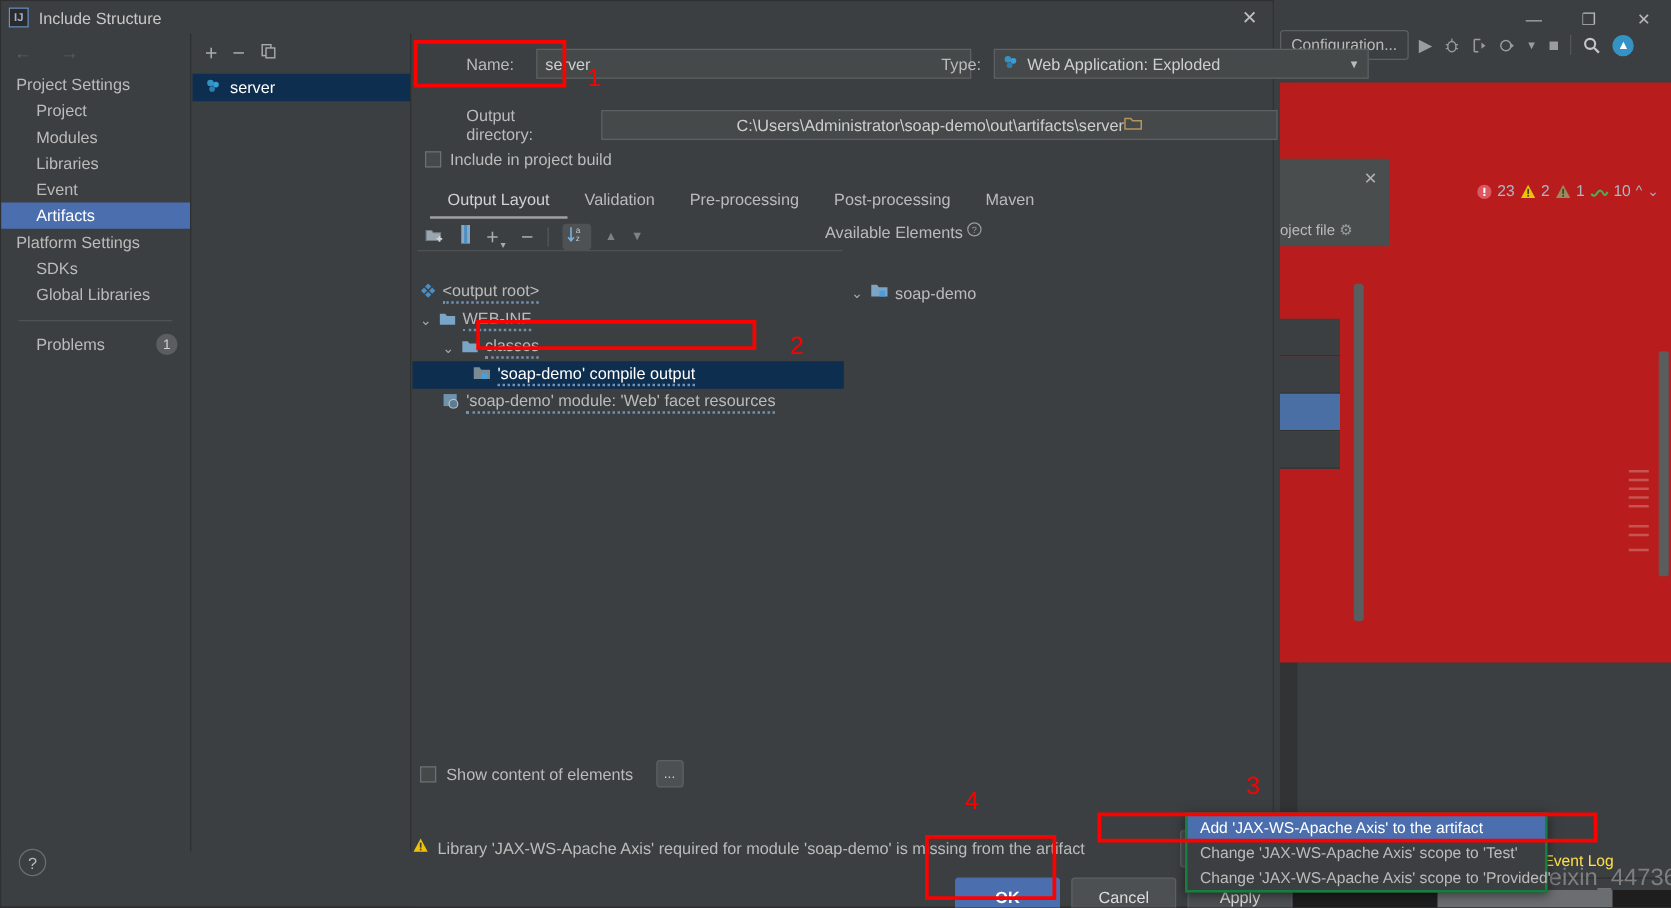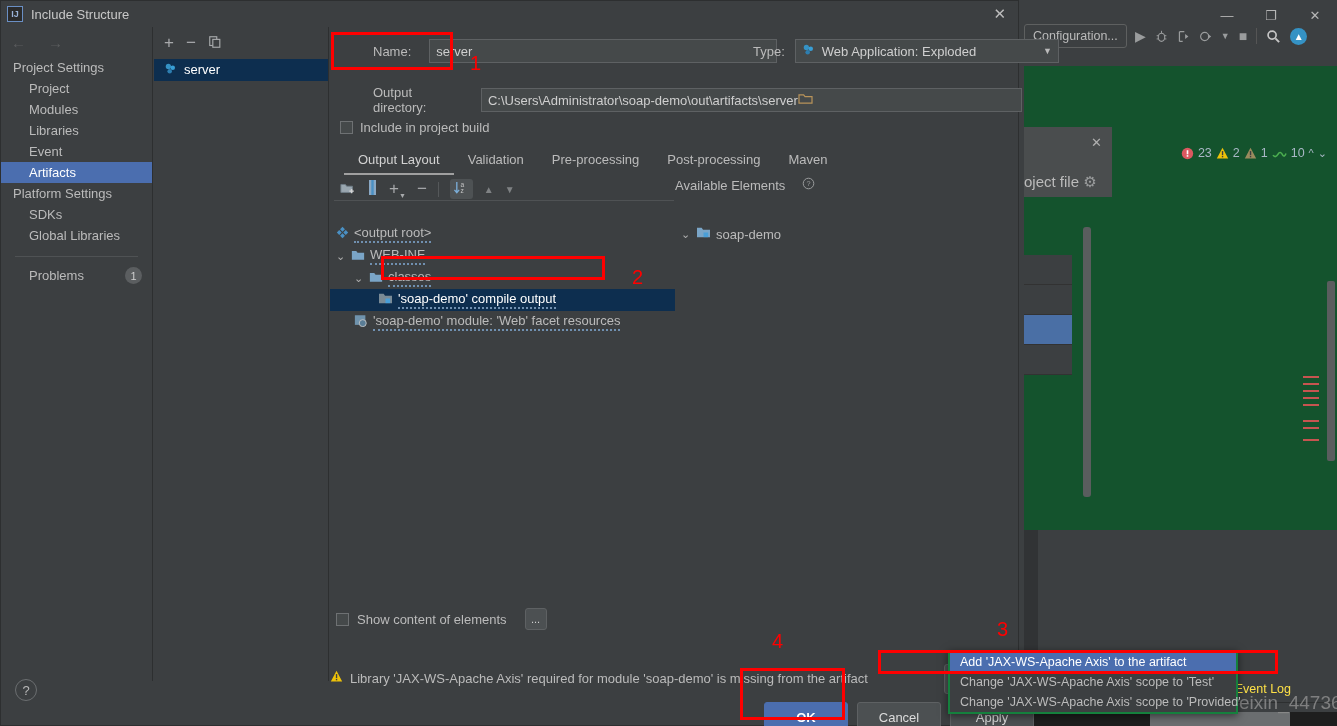--- a/index.html
+++ b/index.html
@@ -40,21 +40,21 @@
   .tb-sep { width: 1px; height: 16px; background: #555; }
   .circle-up {
     width: 17px; height: 17px; border-radius: 50%;
     background: #3592c4; color: #fff; font-size: 10px;
     display: flex; align-items: center; justify-content: center;
   }
 
   
   .editor {
     position: absolute; left: 1024px; top: 66px; width: 313px; height: 464px;
-    background: #14532d;
+    background: #b91c1c;
   }
   .editor-gutter {
     position: absolute; left: 1024px; top: 66px; width: 14px; height: 660px;
     background: #313335;
   }
   .inspect-row {
     position: absolute; right: 10px; top: 80px;
     display: flex; align-items: center; gap: 4px;
     font-size: 12.5px; color: #a9b7c6;
   }
@@ -68,21 +68,21 @@
 
   
   .tool-panel {
     position: absolute; left: 1024px; top: 127px; width: 88px; height: 70px;
     background: #4a4d4e;
   }
   .tool-panel .x {
     position: absolute; right: 10px; top: 8px; color: #b0b0b0; font-size: 13px;
   }
   .tool-panel .lbl {
-    position: absolute; left: 0px; bottom: 6px; color: #bbbbbb; font-size: 15px;
+    position: absolute; left: 0px; bottom: 6px; color: #bbbbbb; font-size: 12px;
     white-space: nowrap;
   }
   .gear { color: #9a9c9d; }
 
   .panel-strips { position: absolute; left: 1024px; top: 255px; width: 48px; }
   .strip { height: 30px; border-bottom: 1px solid #323232; background: #3c3f41; }
   .strip.sel { background: #4a6fa5; }
 
   
   .ide-status {
@@ -450,38 +450,38 @@
         <span class="lbl-txt">
           <span>Name:</span>
         </span>
         <div class="inp" style="width:348px;margin-left:8px;">
           <span>server</span>
         </div>
       </div>
 
       <div class="field-row" style="position:absolute;left:388px;top:12px;">
         <span class="lbl-txt">Type:</span>
-        <div class="combo" style="width:264px;">
+        <div class="combo" style="width:300px;">
           <span style="display:flex;align-items:center;gap:6px;">
             <span>
               <svg width="14" height="14" viewBox="0 0 16 16">
                 <circle cx="5" cy="5" r="3" fill="#3592c4"></circle>
                 <circle cx="10" cy="6.5" r="2.6" fill="#389fd6"></circle>
                 <circle cx="6.5" cy="10.5" r="2.6" fill="#2d7eb0"></circle>
               </svg>
             </span>
             <span>Web Application: Exploded</span>
           </span>
           <span style="font-size:9px;color:#bbb">▼</span>
         </div>
       </div>
 
       <div class="field-row" style="position:absolute;left:8px;top:58px;">
         <span class="lbl-txt">Output directory:</span>
-        <div class="inp" style="width:578px;margin-left:8px;justify-content:flex-start;">
+        <div class="inp" style="width:578px;margin-left:8px;justify-content:center;">
           <span>C:\Users\Administrator\soap-demo\out\artifacts\server</span>
           <span style="color:#c8a45c">
             <svg width="15" height="13" viewBox="0 0 16 14">
                 <path d="M1 3 h5 l1.5 2 H15 v7 H1 Z" fill="none" stroke="#b8935a" stroke-width="1.3"></path>
               </svg>
           </span>
         </div>
       </div>
 
       <div style="position:absolute;left:10px;top:93px;display:flex;align-items:center;gap:7px;">
@@ -518,21 +518,21 @@
               <path d="M4 2 v11 M1.5 10.5 L4 13.5 L6.5 10.5" stroke="#7baed8" stroke-width="1.4" fill="none"></path>
               <text x="8" y="7" font-size="7" fill="#c6c6c6" font-family="sans-serif">a</text>
               <text x="8" y="14" font-size="7" fill="#c6c6c6" font-family="sans-serif">z</text>
             </svg>
         </span>
         <span style="font-size:10px;color:#7f8284">▲</span>
         <span style="font-size:10px;color:#7f8284">▼</span>
       </div>
       <div style="position:absolute;left:4px;top:173px;width:340px;height:1px;background:#4f5254;"></div>
 
-      <div style="position:absolute;left:345px;top:150px;display:flex;align-items:center;gap:17px;">
+      <div style="position:absolute;left:330px;top:150px;display:flex;align-items:center;gap:3px;">
         <span class="lbl-txt">Available Elements</span>
         <span style="color:#9a9c9d;">
           <svg width="13" height="13" viewBox="0 0 16 16">
               <circle cx="8" cy="8" r="6.5" fill="none" stroke="#9a9c9d" stroke-width="1.2"></circle>
               <text x="8" y="11.5" font-size="9" fill="#9a9c9d" text-anchor="middle" font-family="sans-serif">?</text>
             </svg>
         </span>
       </div>
 
       <div style="position:absolute;left:0px;top:196px;width:345px;">

